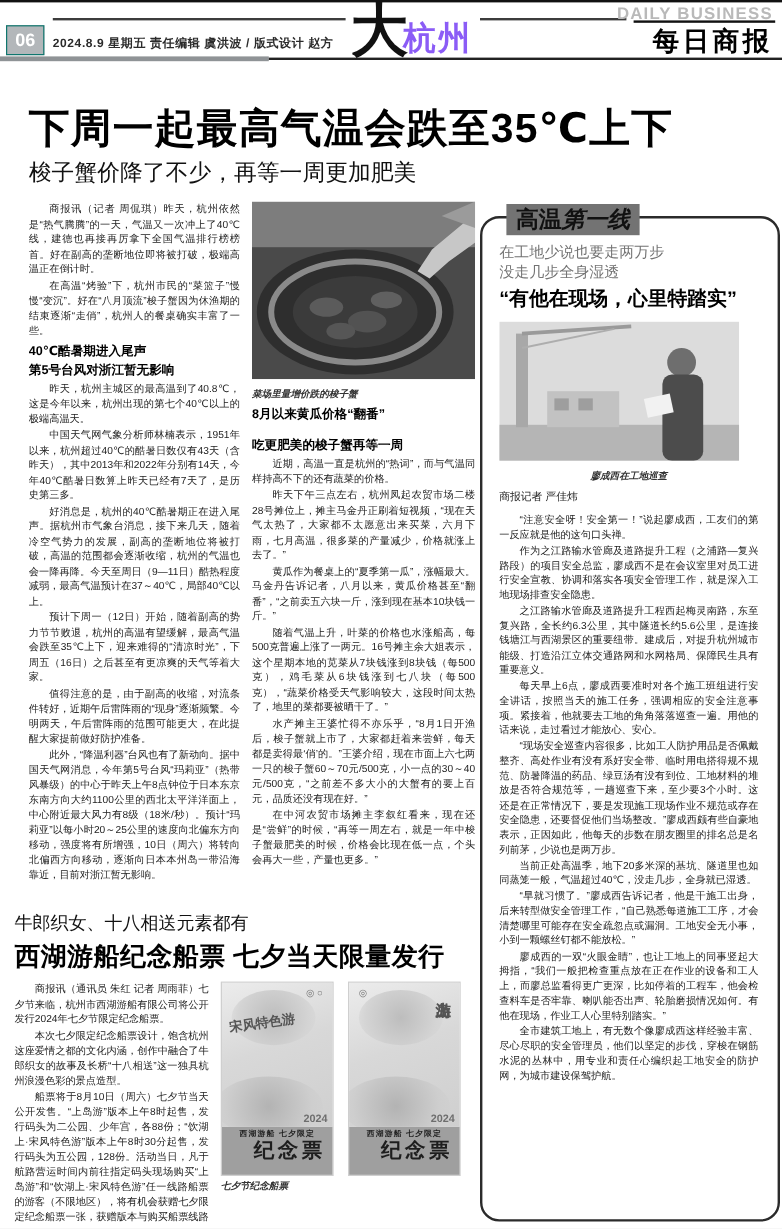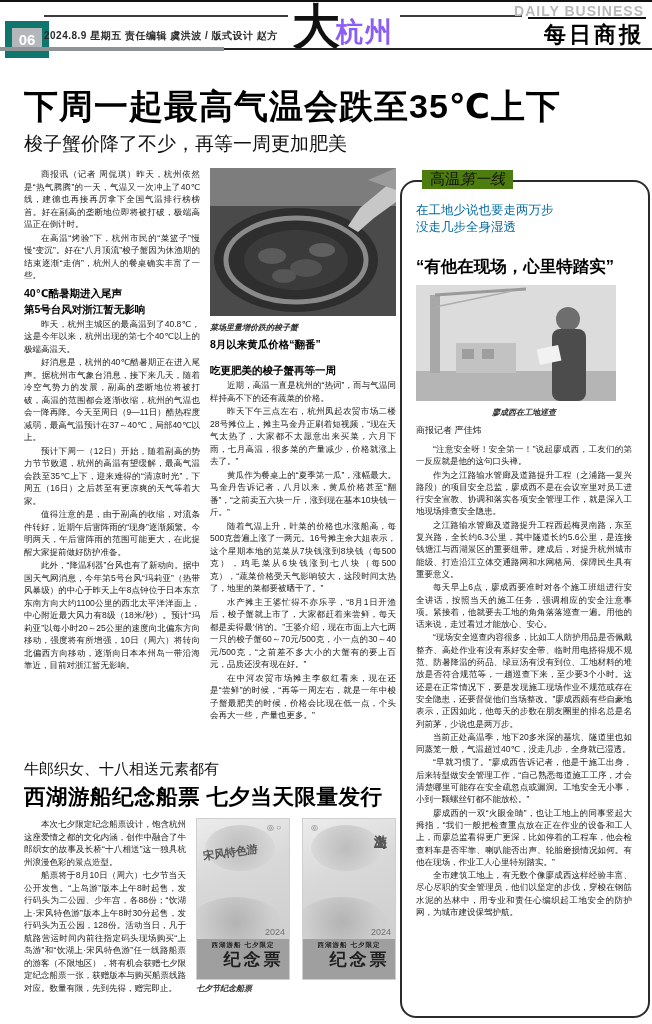--- a/index.html
+++ b/index.html
@@ -1,21 +1,21 @@
 <!DOCTYPE html>
 <html><head>
 <meta charset="utf-8">
 <style>
   html,body{margin:0;padding:0;background:#e9e9e9;}
   .page{position:relative;width:652px;height:1024px;background:#ffffff;overflow:hidden;
         font-family:"Liberation Sans","DejaVu Sans",sans-serif;color:#1a1a1a;}
   .abs{position:absolute;}
   
   .top-rule{left:0;top:0;width:652px;height:2px;background:#111;}
-  .pagenum{left:5px;top:21px;width:30px;height:23px;background:#b3b7ba;border:7px solid #0f766e;
+  .pagenum{left:5px;top:21px;width:30px;height:23px;background:#b3b7ba;border:1px solid #0f766e;
            color:#fff;font-weight:bold;font-size:15px;line-height:23px;text-align:center;}
   .dateline{left:44px;top:29px;font-size:10px;font-weight:bold;color:#2b2b2b;letter-spacing:.5px;}
   .mast-line-l{left:44px;top:15px;width:244px;height:2px;background:#3c3c3c;}
   .mast-line-r{left:400px;top:15px;width:122px;height:2px;background:#3c3c3c;}
   .mast-big{left:292px;top:2px;font-family:"DejaVu Serif","Liberation Serif",serif;
             font-size:48px;font-weight:900;line-height:48px;color:#111;}
   .mast-city{left:336px;top:14px;font-size:27px;font-weight:900;letter-spacing:2px;color:#8b5cf6;}
   .brand-en{right:8px;top:3px;font-size:14px;font-weight:bold;color:#b9b9b9;letter-spacing:1px;}
   .brand-line{left:528px;top:17px;width:118px;height:2px;background:#111;}
   .brand-cn{right:8px;top:20px;font-size:22px;font-weight:900;letter-spacing:3px;color:#000;}
@@ -28,50 +28,50 @@
   .lead-cols{left:24px;top:168px;width:372px;height:588px;display:flex;gap:10px;overflow:hidden;}
   .col1{width:176px;}
   .col2{width:186px;}
   .p{font-size:8.5px;line-height:12.5px;text-align:justify;text-indent:2em;margin:0 0 1px 0;color:#222;}
   .subh{font-size:10.5px;font-weight:900;line-height:14px;margin:4px 0 2px 0;color:#000;}
   .photo-main{width:186px;height:148px;}
   .cap{font-family:"DejaVu Serif","Liberation Serif",serif;font-style:italic;font-weight:bold;
        font-size:8px;color:#333;margin:2px 0 4px 0;}
   
   .box{left:400px;top:180px;width:246px;height:834px;border:2px solid #2b2b2b;border-radius:16px;}
-  .box-label{left:422px;top:170px;background:#4d7c0f;padding:0 8px;font-size:15px;font-weight:400;color:#111;}
+  .box-label{left:422px;top:170px;background:#737373;padding:0 8px;font-size:19px;font-weight:700;color:#111;}
   .box-label i{font-style:italic;}
   .box-inner{position:absolute;left:14px;top:20px;width:216px;height:798px;overflow:hidden;}
-  .deck{font-size:12.5px;line-height:17px;color:#0369a1;}
-  .quote-head{font-size:16.5px;font-weight:900;line-height:21px;color:#000;margin:20px 0 8px 0;}
+  .deck{font-size:12.5px;line-height:17px;color:#737373;}
+  .quote-head{font-size:16.5px;font-weight:900;line-height:21px;color:#000;margin:3px 0 8px 0;}
   .photo-side{width:200px;height:116px;margin:0 auto;}
   .cap-c{text-align:center;margin:2px 0 6px 0;}
   .byline{font-size:9px;color:#222;margin:2px 0 6px 0;}
   .box-inner .p{font-size:8.5px;line-height:12.3px;}
   
-  .bottom{left:24px;top:760px;width:372px;height:260px;overflow:hidden;}
+  .bottom{left:12px;top:760px;width:372px;height:260px;overflow:hidden;}
   .kicker{font-size:15px;color:#111;margin:0 0 3px 0;}
   .b-head{font-size:21.5px;font-weight:900;letter-spacing:.5px;color:#000;margin:0 0 7px 0;}
   .b-row{display:flex;gap:10px;}
   .b-text{width:162px;}
   .tickets{width:200px;}
   .t-row{display:flex;gap:12px;}
   .ticket{width:93px;height:160px;border:1px solid #cfcfcf;background:#f4f4f4;display:flex;flex-direction:column;}
   .t-art{position:relative;flex:1;background:linear-gradient(160deg,#ececec 0%,#d8d8d8 45%,#cfcfcf 100%);overflow:hidden;}
   .t-blob1{position:absolute;left:8px;top:6px;width:70px;height:46px;border-radius:50%;
            background:radial-gradient(circle,#bdbdbd 0%,#d4d4d4 70%,transparent 100%);}
   .t-blob2{position:absolute;left:-6px;bottom:-8px;width:90px;height:50px;border-radius:50%;
            background:radial-gradient(circle,#b3b3b3 0%,#cecece 70%,transparent 100%);}
   .t-name{position:absolute;left:6px;top:26px;font-family:"DejaVu Serif","Liberation Serif",serif;
           font-weight:bold;font-size:11px;color:#555;transform:rotate(-8deg);}
   .t-name-v{position:absolute;right:6px;top:6px;writing-mode:vertical-rl;
             font-family:"DejaVu Serif","Liberation Serif",serif;font-weight:bold;font-size:13px;color:#555;}
   .t-deco{position:absolute;right:8px;top:4px;font-size:8px;color:#777;}
   .t-deco-l{position:absolute;left:8px;top:4px;font-size:8px;color:#777;}
-  .t-year{position:absolute;right:4px;bottom:2px;font-size:9px;font-weight:normal;color:#6e6e6e;}
+  .t-year{position:absolute;right:4px;bottom:2px;font-size:9px;font-weight:bold;color:#6e6e6e;}
   .t-band{height:38px;background:#9f9f9f;color:#1e1e1e;text-align:center;padding-top:2px;}
   .t-band .small{font-size:6.5px;font-weight:bold;letter-spacing:1px;}
   .t-band .big{font-family:"DejaVu Serif","Liberation Serif",serif;font-size:17px;font-weight:900;
                letter-spacing:3px;line-height:19px;padding-left:21px;}
   .t-cap{text-align:left;margin-top:3px;}
 </style>
 </head>
 <body>
 
 <div class="page">
@@ -92,20 +92,21 @@
   <div class="abs headline">下周一起最高气温会跌至35℃上下</div>
   <div class="abs subhead">梭子蟹价降了不少，再等一周更加肥美</div>
 
   <div class="abs lead-cols">
     <div class="col1">
       <p class="p">商报讯（记者 周侃琪）昨天，杭州依然是“热气腾腾”的一天，气温又一次冲上了40℃线，建德也再接再厉拿下全国气温排行榜榜首。好在副高的垄断地位即将被打破，极端高温正在倒计时。</p>
       <p class="p">在高温“烤验”下，杭州市民的“菜篮子”慢慢“变沉”。好在“八月顶流”梭子蟹因为休渔期的结束逐渐“走俏”，杭州人的餐桌确实丰富了一些。</p>
       <div class="subh">40℃酷暑期进入尾声</div>
       <div class="subh" style="margin-top:0;">第5号台风对浙江暂无影响</div>
       <p class="p">昨天，杭州主城区的最高温到了40.8℃，这是今年以来，杭州出现的第七个40℃以上的极端高温天。</p>
+      <p class="p">中国天气网气象分析师林楠表示，1951年以来，杭州超过40℃的酷暑日数仅有43天（含昨天），其中2013年和2022年分别有14天，今年40℃酷暑日数算上昨天已经有7天了，是历史第三多。</p>
       <p class="p">好消息是，杭州的40℃酷暑期正在进入尾声。据杭州市气象台消息，接下来几天，随着冷空气势力的发展，副高的垄断地位将被打破，高温的范围都会逐渐收缩，杭州的气温也会一降再降。今天至周日（9—11日）酷热程度减弱，最高气温预计在37～40℃，局部40℃以上。</p>
       <p class="p">预计下周一（12日）开始，随着副高的势力节节败退，杭州的高温有望缓解，最高气温会跌至35℃上下，迎来难得的“清凉时光”，下周五（16日）之后甚至有更凉爽的天气等着大家。</p>
       <p class="p">值得注意的是，由于副高的收缩，对流条件转好，近期午后雷阵雨的“现身”逐渐频繁。今明两天，午后雷阵雨的范围可能更大，在此提醒大家提前做好防护准备。</p>
       <p class="p">此外，“降温利器”台风也有了新动向。据中国天气网消息，今年第5号台风“玛莉亚”（热带风暴级）的中心于昨天上午8点钟位于日本东京东南方向大约1100公里的西北太平洋洋面上，中心附近最大风力有8级（18米/秒）。预计“玛莉亚”以每小时20～25公里的速度向北偏东方向移动，强度将有所增强，10日（周六）将转向北偏西方向移动，逐渐向日本本州岛一带沿海靠近，目前对浙江暂无影响。</p>
     </div>
     <div class="col2">
       <svg class="photo-main" viewBox="0 0 186 148" xmlns="http://www.w3.org/2000/svg">
         <rect width="186" height="148" fill="#4a4a4a"></rect>
         <rect width="186" height="38" fill="#7d7d7d"></rect>
         <ellipse cx="86" cy="92" rx="82" ry="52" fill="#2e2e2e"></ellipse>
@@ -161,20 +162,21 @@
       <p class="p">全市建筑工地上，有无数个像廖成西这样经验丰富、尽心尽职的安全管理员，他们以坚定的步伐，穿梭在钢筋水泥的丛林中，用专业和责任心编织起工地安全的防护网，为城市建设保驾护航。</p>
     </div>
   </div>
   <div class="abs box-label"><span>高温</span><i>第一线</i></div>
 
   <div class="abs bottom">
     <div class="kicker">牛郎织女、十八相送元素都有</div>
     <div class="b-head">西湖游船纪念船票 七夕当天限量发行</div>
     <div class="b-row">
       <div class="b-text">
+        <p class="p">商报讯（通讯员 朱红 记者 周雨菲）七夕节来临，杭州市西湖游船有限公司将公开发行2024年七夕节限定纪念船票。</p>
         <p class="p">本次七夕限定纪念船票设计，饱含杭州这座爱情之都的文化内涵，创作中融合了牛郎织女的故事及长桥“十八相送”这一独具杭州浪漫色彩的景点造型。</p>
         <p class="p">船票将于8月10日（周六）七夕节当天公开发售。“上岛游”版本上午8时起售，发行码头为二公园、少年宫，各88份；“饮湖上·宋风特色游”版本上午8时30分起售，发行码头为五公园，128份。活动当日，凡于航路营运时间内前往指定码头现场购买“上岛游”和“饮湖上·宋风特色游”任一线路船票的游客（不限地区），将有机会获赠七夕限定纪念船票一张，获赠版本与购买船票线路对应。数量有限，先到先得，赠完即止。</p>
       </div>
       <div class="tickets">
         <div class="t-row">
           <div class="ticket">
             <div class="t-art">
               <div class="t-blob1"></div>
               <div class="t-blob2"></div>
               <div class="t-deco">◎ ○</div>

